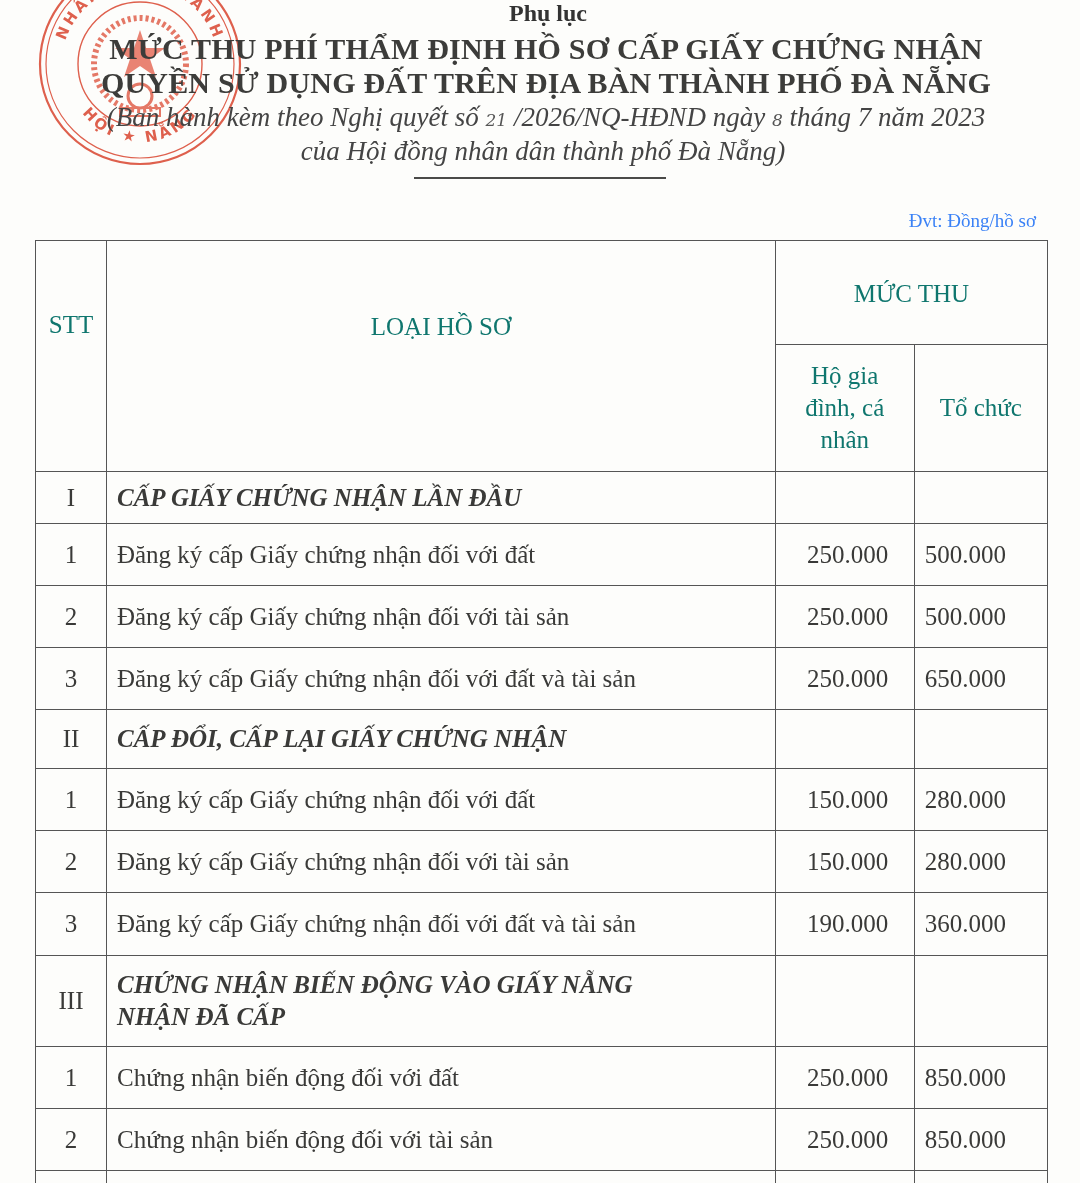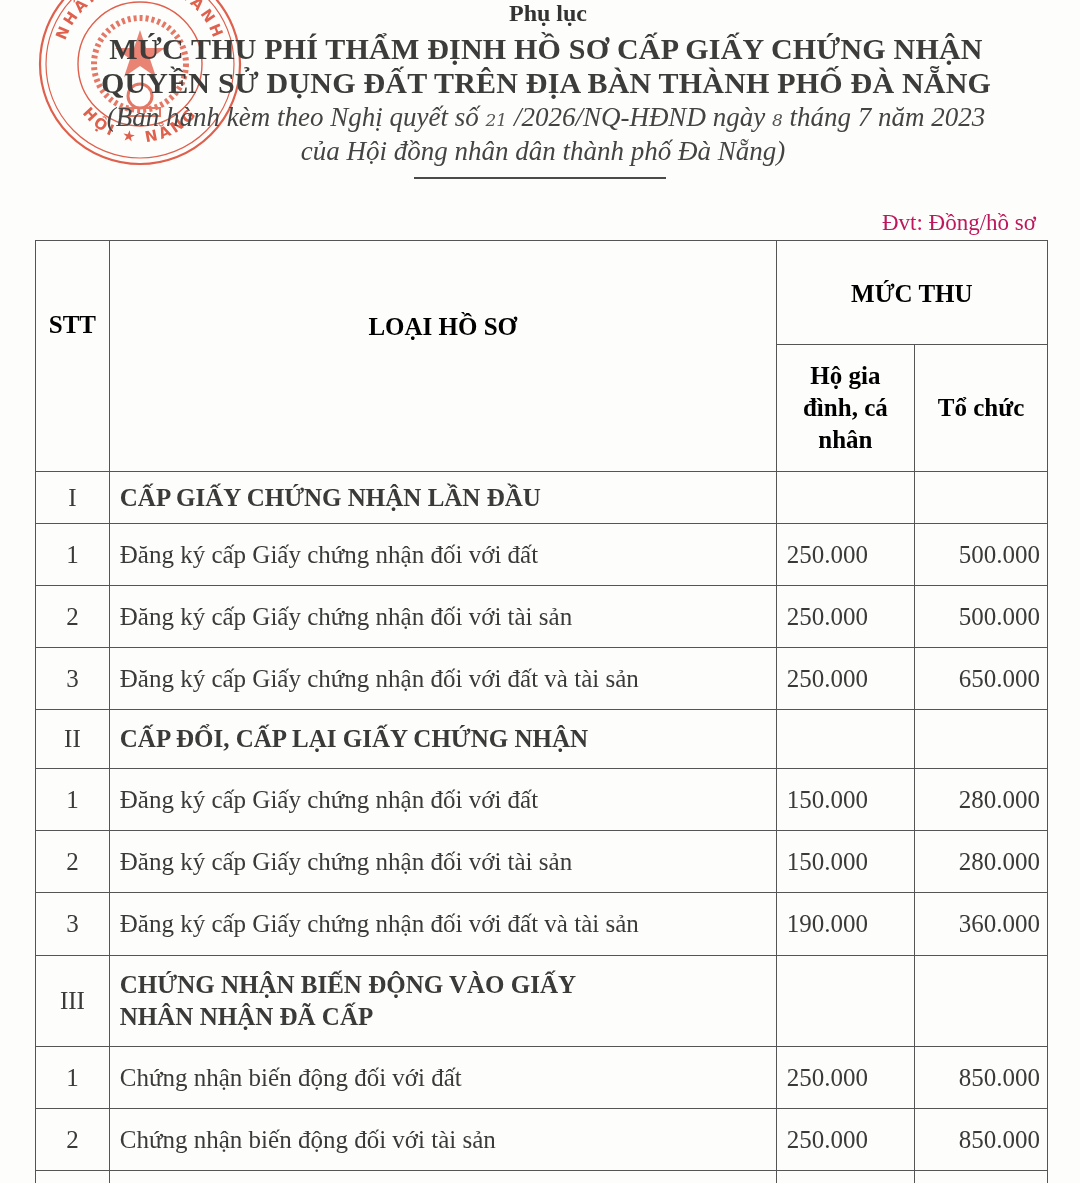--- a/index.html
+++ b/index.html
@@ -32,46 +32,46 @@
   }
   .subtitle.l1 { top: 102px; }
   .subtitle.l2 { top: 136px; left: 0; width: 1086px; }
   .hand { font-family: "DejaVu Serif", serif; font-style: italic; color: #555; font-size: 17px; }
   .rule {
     position: absolute; left: 414px; top: 177px; width: 252px; height: 0;
     border-top: 2px solid #4a4a48;
   }
   .unit {
     position: absolute; right: 44px; top: 210px;
-    font-size: 23px; color: #be185d; font-family: Liberation Serif, serif;
+    font-size: 19px; color: #3b82f6; font-family: Liberation Serif, serif;
   }
   table.fee-table {
     position: absolute; left: 35px; top: 240px;
     width: 1013px; border-collapse: collapse;
     font-size: 25px;
   }
   .fee-table td, .fee-table th {
     border: 1.6px solid #555;
     padding: 0 10px;
     vertical-align: middle;
   }
-  .fee-table th { font-weight: bold; color: #000000; }
+  .fee-table th { font-weight: normal; color: #0f766e; }
   .col-stt { width: 65px; text-align: center; }
   .col-type { width: 617px; }
   .col-hh { width: 128px; }
   .col-org { width: 123px; }
   .th-stt { text-align: center; vertical-align: top !important; padding-top: 70px !important; height: 160px; }
   .th-type { text-align: center; vertical-align: top !important; padding-top: 72px !important; }
   .th-muc { text-align: center; height: 74px; padding-top: 4px !important; }
   .th-hh { text-align: center; line-height: 32px; height: 88px; padding: 0 16px !important; }
   .th-org { text-align: center; border-radius: 12px; }
   td.stt { text-align: center; }
-  td.sec-title { font-weight: bold; line-height: 32px; }
-  td.num { text-align: left; padding-right: 4px; }
-  td.num-org { text-align: right; padding-right: 7px; }
+  td.sec-title { font-weight: bold; line-height: 32px; font-style: italic; }
+  td.num { text-align: center; padding-right: 4px; }
+  td.num-org { text-align: left; padding-right: 7px; }
   tr.sec-I td { height: 51px; }
   tr.sec-II td { height: 58px; }
   tr.sec-III td { height: 90px; }
   tr.item td { height: 61px; }
   tr.item.tall td { height: 62px; }
 </style>
 </head>
 <body>
 
 <svg class="stamp" viewBox="0 0 212 212" xmlns="http://www.w3.org/2000/svg">
@@ -172,21 +172,21 @@
     </tr>
     <tr class="item tall">
       <td class="stt">3</td>
       <td>Đăng ký cấp Giấy chứng nhận đối với đất và tài sản</td>
       <td class="num">190.000</td>
       <td class="num-org">360.000</td>
     </tr>
 
     <tr class="sec-III">
       <td class="stt">III</td>
-      <td class="sec-title" style="padding-right:140px;">CHỨNG NHẬN BIẾN ĐỘNG VÀO GIẤY NHÂN NHẬN ĐÃ CẤP</td>
+      <td class="sec-title" style="padding-right:140px;">CHỨNG NHẬN BIẾN ĐỘNG VÀO GIẤY NẴNG NHẬN ĐÃ CẤP</td>
       <td></td>
         <td></td>
     </tr>
     <tr class="item">
       <td class="stt">1</td>
       <td>Chứng nhận biến động đối với đất</td>
       <td class="num">250.000</td>
       <td class="num-org">850.000</td>
     </tr>
     <tr class="item">

